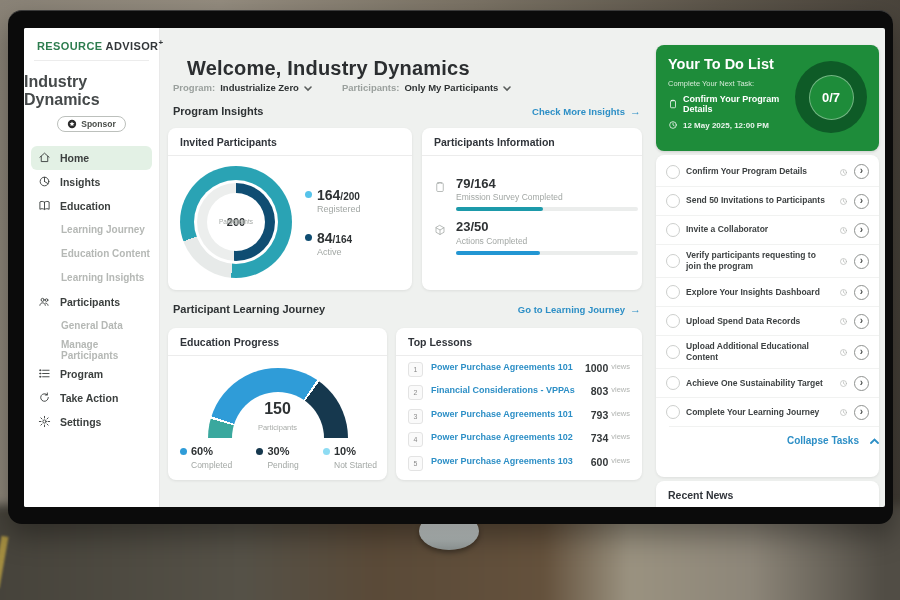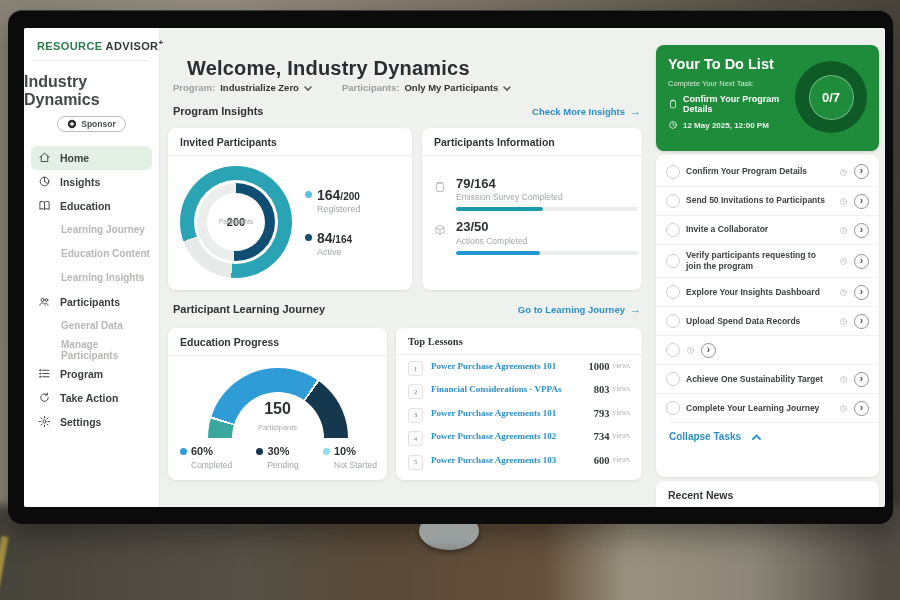--- a/index.html
+++ b/index.html
@@ -46,21 +46,21 @@
   .sec-row{position:absolute;left:13px;width:468px;display:flex;justify-content:space-between;align-items:center;}
   .sec-row.insights{top:77px;} .sec-row.journey{top:275px;}
   .sec-title{font-size:11px;font-weight:800;color:#2e3234;}
   .sec-link{display:flex;align-items:center;gap:5px;font-size:9.5px;font-weight:800;color:#2d8fc6;cursor:pointer;}
   .sec-link .arr{font-size:11px;}
   .card{position:absolute;background:#fff;border-radius:8px;box-shadow:0 1px 3px rgba(0,0,0,.08);box-sizing:border-box;overflow:hidden;}
   .card-h{padding:8px 12px 7px;font-size:10.5px;font-weight:800;color:#30343a;border-bottom:1px solid #ececec;}
   .card-invited{left:8px;top:100px;width:244px;height:162px;}
   .card-info{left:262px;top:100px;width:220px;height:162px;}
   .card-edu{left:8px;top:300px;width:219px;height:152px;}
-  .card-lessons{left:236px;top:300px;width:246px;height:152px;font-family:Liberation Serif, serif;}
+  .card-lessons{left:236px;top:300px;width:246px;height:152px;}
   
   .inv-body{display:flex;align-items:center;gap:13px;padding:10px 6px 10px 12px;}
   .donut{position:relative;width:112px;height:112px;flex:0 0 auto;}
   .donut div{position:absolute;border-radius:50%;}
   .d-outer{left:0;top:0;width:112px;height:112px;}
   .d-white{left:14px;top:14px;width:84px;height:84px;background:#fff;}
   .d-inner{left:17px;top:17px;width:78px;height:78px;}
   .d-center{left:27px;top:27px;width:58px;height:58px;background:#fff;display:flex;flex-direction:column;
     align-items:center;justify-content:center;text-align:center;}
   .d-val{font-size:11px;font-weight:800;color:#2e3234;}
@@ -116,21 +116,21 @@
   .card-todo{left:6px;top:127px;width:223px;height:322px;position:absolute;background:#fff;border-radius:8px;
     box-shadow:0 1px 3px rgba(0,0,0,.08);box-sizing:border-box;padding:2px 0;overflow:hidden;}
   .todo-row{min-height:29px;padding:5px 10px;display:flex;align-items:center;gap:6px;box-sizing:border-box;}
   .todo-row + .todo-row{border-top:1px solid #f1f2f1;}
   .todo-check{width:12px;height:12px;border:1.5px solid #cdcfcd;border-radius:50%;flex:0 0 auto;cursor:pointer;}
   .todo-lab{flex:1;font-size:8.5px;font-weight:700;color:#3e4243;line-height:1.3;}
   .todo-clock svg{width:9px;height:9px;stroke:#b3b6b3;fill:none;stroke-width:1.8;stroke-linecap:round;}
   .todo-chev{width:15px;height:15px;border:1.5px solid #8f9290;border-radius:50%;color:#4a4e4c;font-size:10px;
     font-weight:800;display:flex;align-items:center;justify-content:center;flex:0 0 auto;cursor:pointer;
     line-height:1;padding-bottom:1px;box-sizing:border-box;}
-  .collapse{border-top:1px solid #f1f2f1;display:flex;justify-content:flex-start;align-items:center;gap:11px;
+  .collapse{border-top:1px solid #f1f2f1;display:flex;justify-content:flex-end;align-items:center;gap:11px;
     padding:8px 0 6px;color:#2d8fc6;font-size:10px;font-weight:800;cursor:pointer;margin-left:13px;}
   .collapse svg{width:9px;height:6px;stroke:#2d8fc6;fill:none;stroke-width:1.8;stroke-linecap:round;}
   .card-news{left:6px;top:453px;width:223px;height:60px;position:absolute;background:#fff;border-radius:8px;
     box-shadow:0 1px 3px rgba(0,0,0,.08);box-sizing:border-box;}
 </style>
 </head>
 <body>
 
 <div class="scene">
   <div class="bg-bottom"></div>
@@ -464,20 +464,21 @@
                 <span class="todo-check"></span>
                 <span class="todo-lab">Upload Spend Data Records</span>
                 <span class="todo-clock"><svg viewBox="0 0 24 24">
                     <circle cx="12" cy="12" r="8"></circle>
                     <path d="M12 7.5v4.5l3 2"></path>
                   </svg></span>
                 <span class="todo-chev">›</span>
               </div>
               <div class="todo-row">
                 <span class="todo-check"></span>
+                <span class="todo-lab">Upload Additional Educational Content</span>
                 <span class="todo-clock"><svg viewBox="0 0 24 24">
                     <circle cx="12" cy="12" r="8"></circle>
                     <path d="M12 7.5v4.5l3 2"></path>
                   </svg></span>
                 <span class="todo-chev">›</span>
               </div>
               <div class="todo-row">
                 <span class="todo-check"></span>
                 <span class="todo-lab">Achieve One Sustainability Target</span>
                 <span class="todo-clock"><svg viewBox="0 0 24 24">

